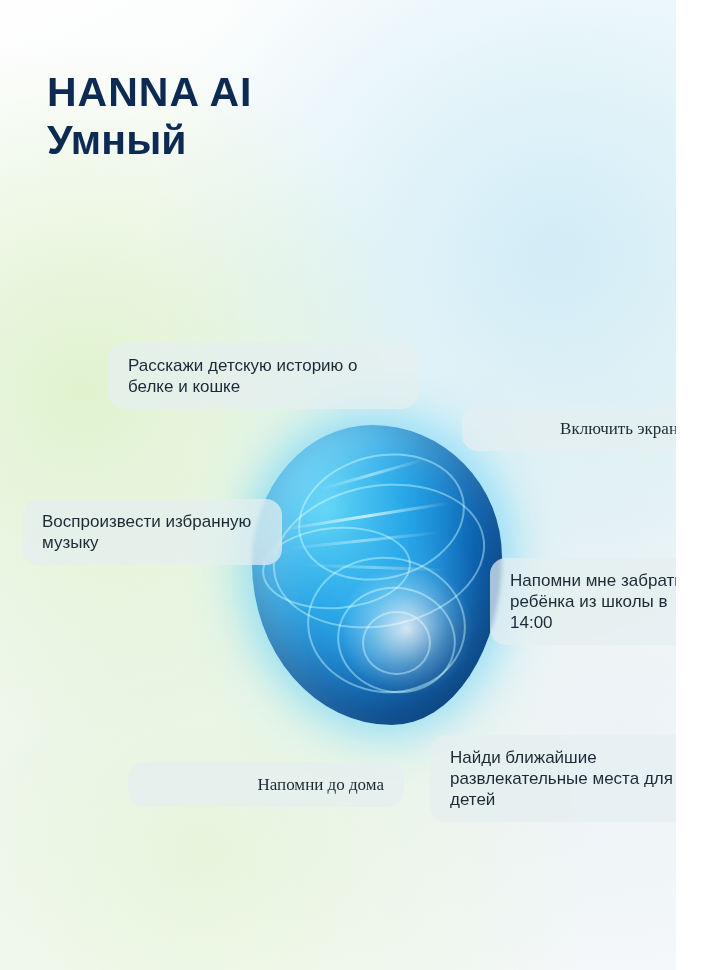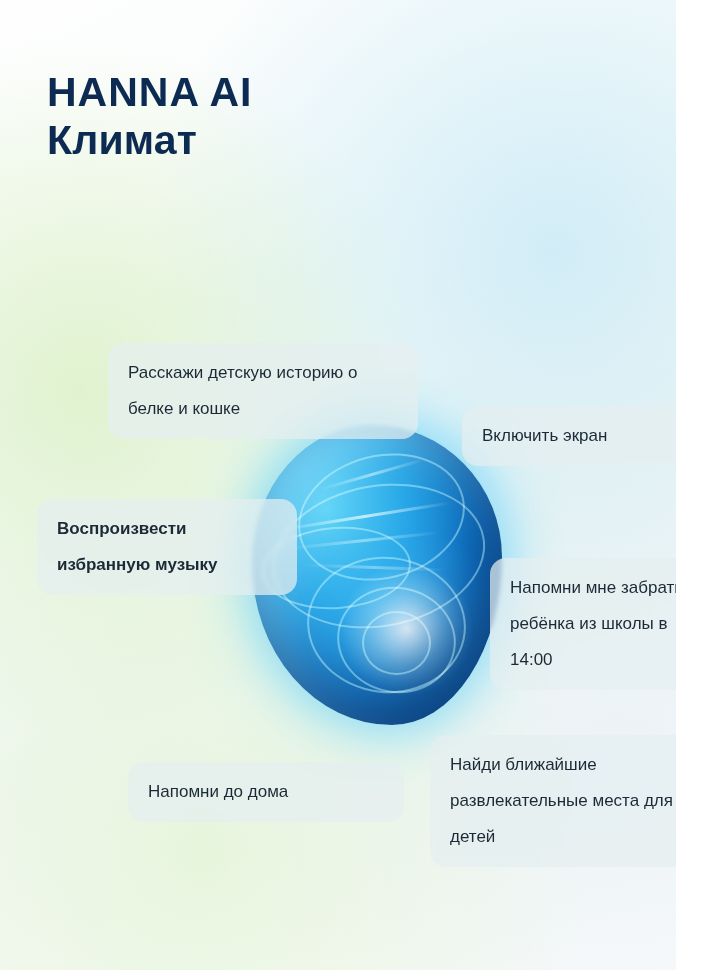--- a/index.html
+++ b/index.html
@@ -98,44 +98,44 @@
   .s1 { left: 10%; top: 30%; width: 70%; transform: rotate(-9deg); }
   .s2 { left: 14%; top: 38%; width: 62%; transform: rotate(-6deg); opacity: 0.6; }
   .s3 { left: 20%; top: 47%; width: 58%; transform: rotate(2deg); opacity: 0.5; }
   .s4 { left: 26%; top: 16%; width: 44%; transform: rotate(-16deg); opacity: 0.7; }
 
   
   .bubble {
     position: absolute;
     color: #1b2a36;
     font-size: 17px;
-    line-height: 36px;
+    line-height: 21px;
     padding: 12px 20px;
     border-radius: 16px;
     background: rgba(228,238,240,0.72);
     backdrop-filter: blur(2px);
   }
-  .bubble.align-center { text-align: left; }
+  .bubble.align-center { text-align: right; font-family: Liberation Serif, serif; }
 
   .b-story   { left: 108px; top: 343px; width: 270px; }
   .b-screen  { left: 462px; top: 406px; width: 196px; }
-  .b-music   { left: 37px;  top: 499px; width: 220px; font-weight: bold; }
+  .b-music   { left: 22px;  top: 499px; width: 220px; }
   .b-remind  { left: 490px; top: 558px; width: 200px; }
   .b-climate { left: 62px;  top: 643px; width: 216px; }
   .b-route   { left: 128px; top: 762px; width: 236px; }
   .b-places  { left: 430px; top: 735px; width: 228px; }
 </style>
 </head>
 <body>
 
 <div class="poster">
 
   <div class="title-block">
     <div class="title-line l1">HANNA AI</div>
-    <div class="title-line l2">Климат</div>
+    <div class="title-line l2">Умный</div>
   </div>
 
   <div class="orb-wrap">
     <div class="orb-glow"></div>
     <div class="orb">
       <div class="ripple r1"></div>
       <div class="ripple r2"></div>
       <div class="ripple r3"></div>
       <div class="ripple r4"></div>
       <div class="ripple r5"></div>

